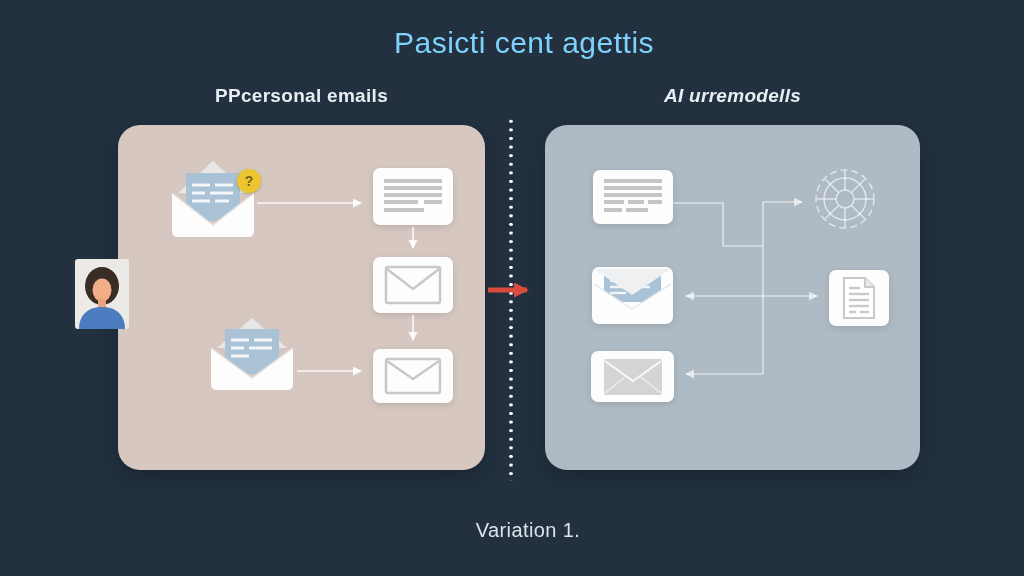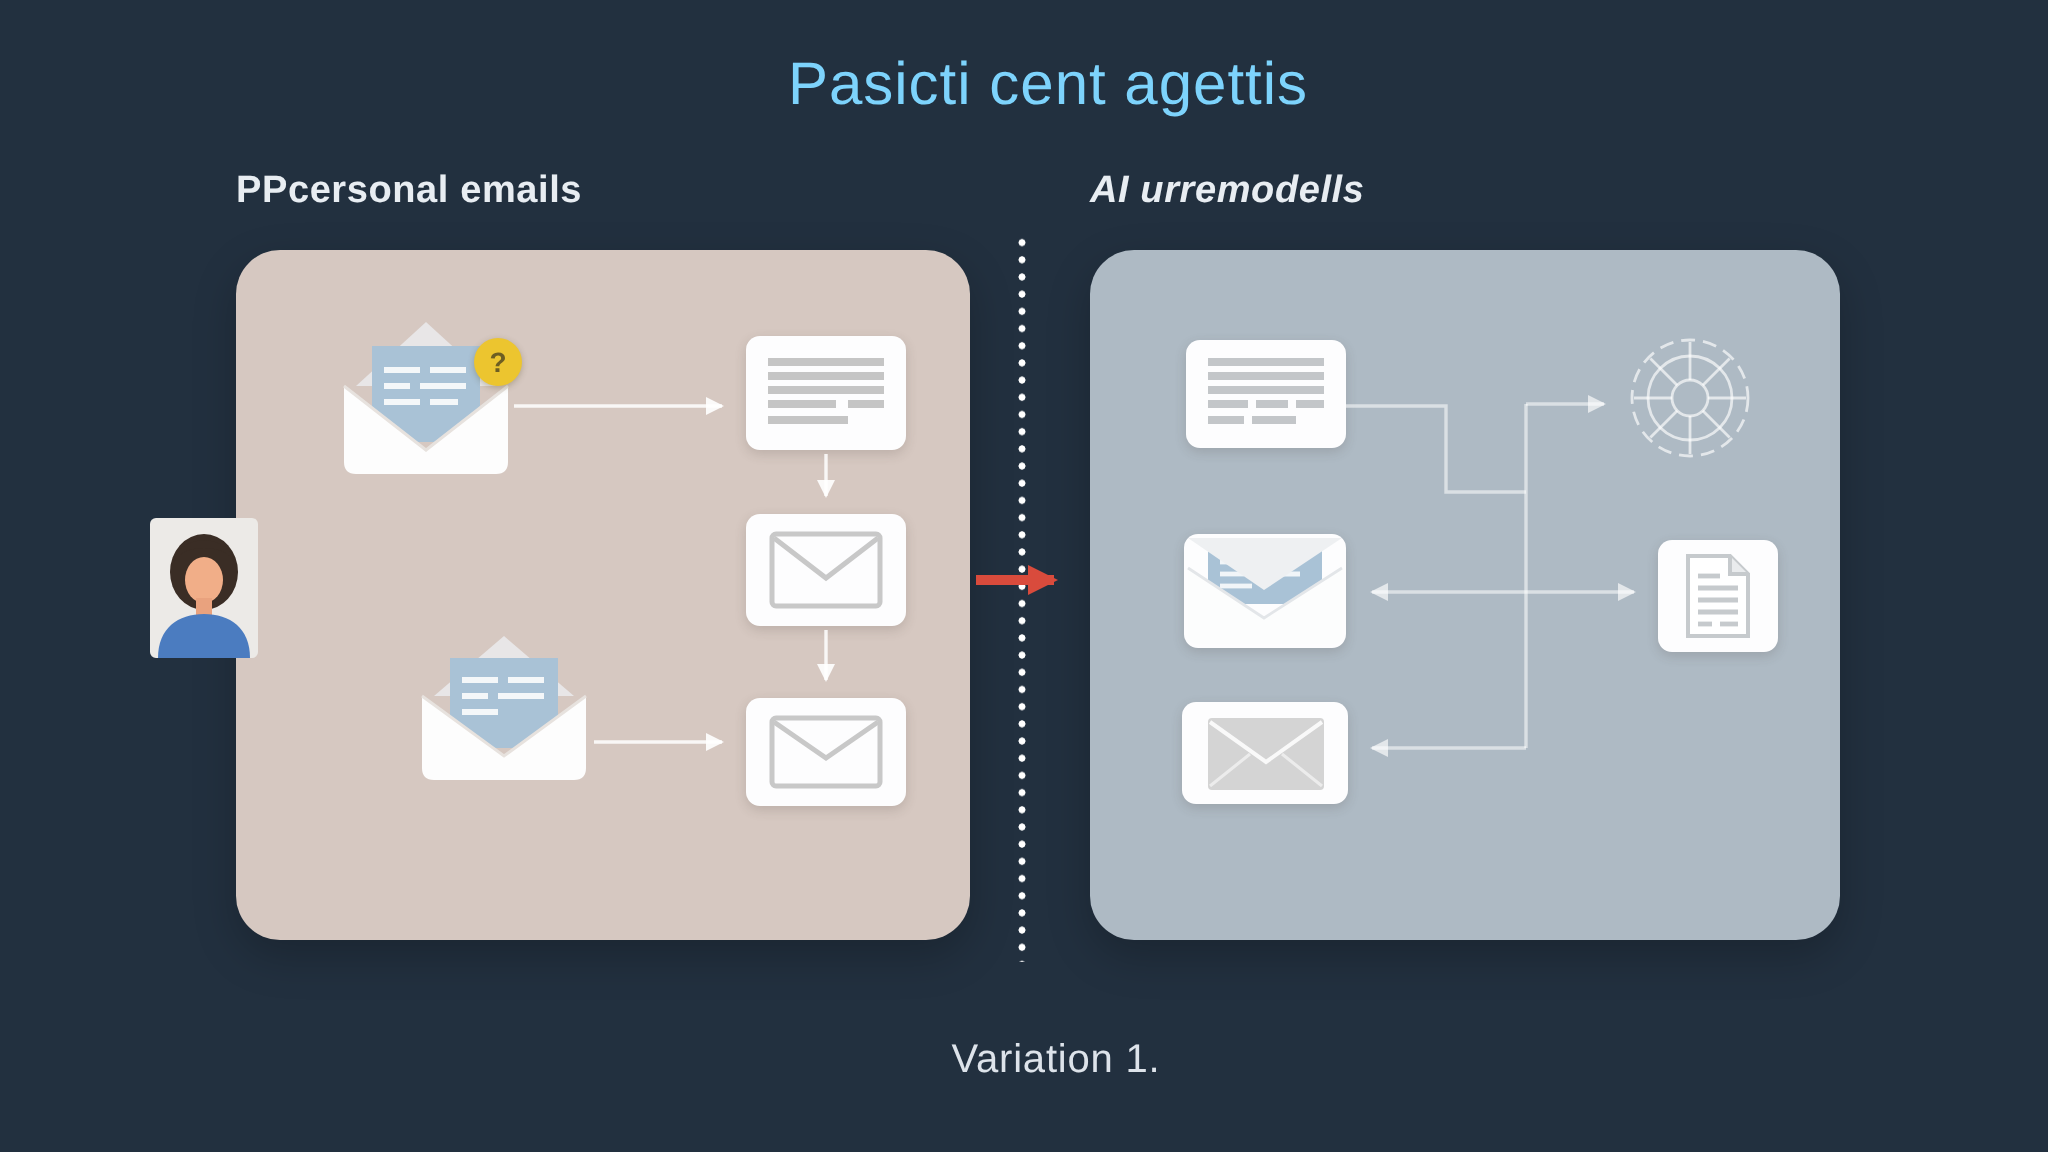--- a/index.html
+++ b/index.html
@@ -6,21 +6,21 @@
   body{
     width:1024px;height:576px;position:relative;overflow:hidden;
     background:#22303f;
     font-family:"Liberation Sans","DejaVu Sans",sans-serif;
   }
   .title{
     position:absolute;left:0;top:26px;width:1024px;text-align:center;
     color:#7dd3fc;font-size:30px;font-weight:400;letter-spacing:.5px;padding-left:12px;
   }
   .panel-label{
-    position:absolute;top:85px;
+    position:absolute;top:85px;text-align:center;
     color:#e8edf2;font-size:19px;font-weight:600;letter-spacing:.3px;
   }
   .panel-label.left{left:118px;width:367px;}
   .panel-label.right{left:545px;width:375px;font-style:italic;}
   .caption{
     position:absolute;left:0;top:519px;width:1024px;text-align:center;
     color:#dde3ea;font-size:20px;font-weight:400;letter-spacing:.4px;margin-left:16px;
   }
   .panel{
     position:absolute;top:125px;height:345px;border-radius:22px;

